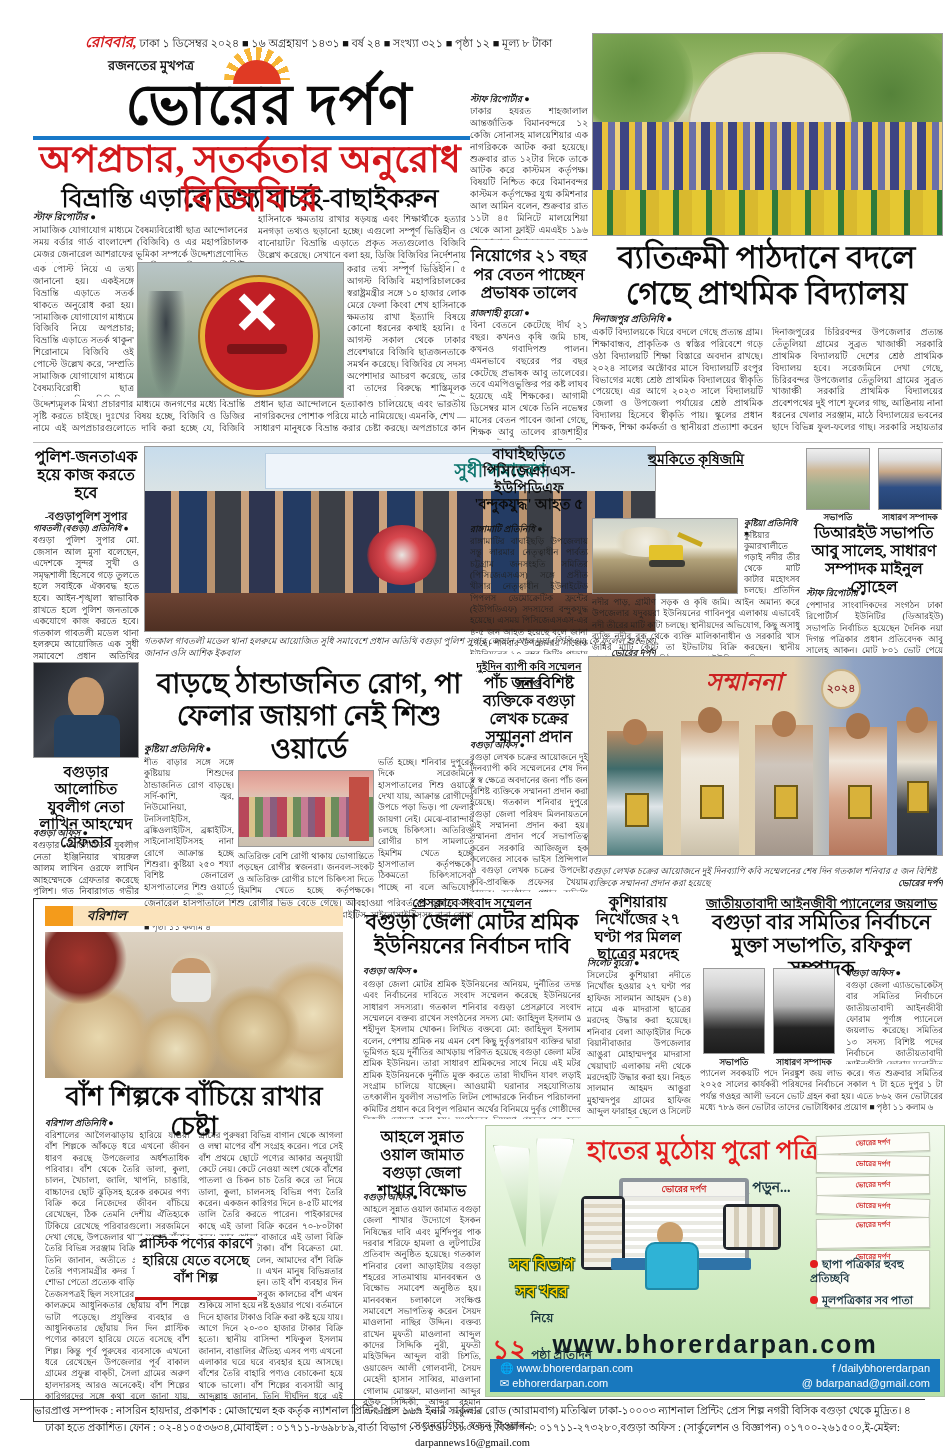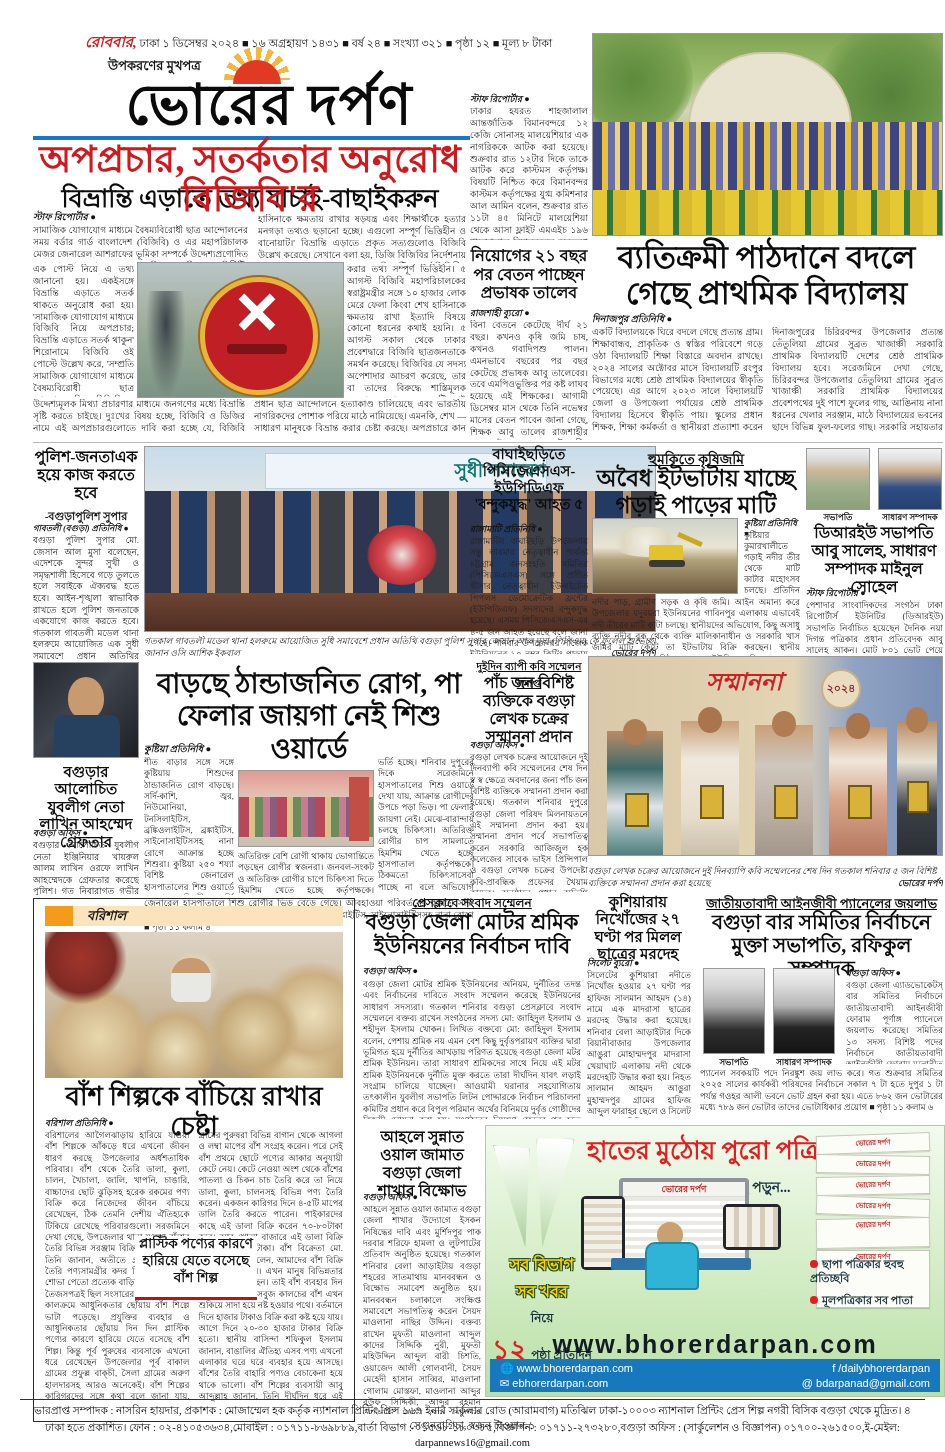--- a/index.html
+++ b/index.html
@@ -45,21 +45,21 @@
 </style>
 </head>
 <body>
 
 <div class="page">
 
   <div class="abs dateline" style="left:85px; top:30px;">
     <span class="day">রোববার,</span>
     <span>ঢাকা ১ ডিসেম্বর ২০২৪ ■ ১৬ অগ্রহায়ণ ১৪৩১ ■ বর্ষ ২৪ ■ সংখ্যা ৩২১ ■ পৃষ্ঠা ১২ ■ মূল্য ৮ টাকা</span>
   </div>
-  <div class="abs slogan" style="left:108px; top:56px;">উপকরণের মুখপত্র</div>
+  <div class="abs slogan" style="left:108px; top:56px;">রজনতের মুখপত্র</div>
   <div class="sun-rays" style="left:224px; top:47px;"></div>
   <div class="sun-disc" style="left:233px; top:60px;"></div>
   <div class="abs masthead-title" style="left:86px; top:62px; width:366px;">ভোরের দর্পণ</div>
   <div class="abs blue-rule" style="left:33px; top:136px; width:437px; height:4px;"></div>
 
   <div class="abs lead-sub" style="left:45px; top:185px; width:410px;">বিভ্রান্তি এড়াতে তথ্য যাচাই-বাছাইকরুন</div>
   <div class="abs lead-hl" style="left:28px; top:141px; width:444px;">অপপ্রচার, সতর্কতার অনুরোধ বিজিবি'র</div>
   <div class="abs byline" style="left:33px; top:212px;">স্টাফ রিপোর্টার ●</div>
   <div class="abs body-text" style="left:33px; top:225px; width:215px; height:38px;">সামাজিক যোগাযোগ মাধ্যমে বৈষম্যবিরোধী ছাত্র আন্দোলনের সময় বর্ডার গার্ড বাংলাদেশ (বিজিবি) ও এর মহাপরিচালক মেজর জেনারেল আশরাফের ভূমিকা সম্পর্কে উদ্দেশ্যপ্রণোদিত অপপ্রচার চালানো হচ্ছে বলে জানিয়েছে প্রতিরক্ষা বাহিনীটি। শনিবার দুপুরে বিজিবির ফেসবুক ভেরিফায়েড পেজে</div>
   <div class="abs body-text" style="left:258px; top:214px; width:208px; height:49px;">হাসিনাকে ক্ষমতায় রাখার ষড়যন্ত্র এবং শিক্ষার্থীকে হত্যার মনগড়া তথ্যও ছড়ানো হচ্ছে। এগুলো সম্পূর্ণ ভিত্তিহীন ও বানোয়াট।' বিভ্রান্তি এড়াতে প্রকৃত সত্যগুলোও বিজিবি উল্লেখ করেছে। সেখানে বলা হয়, ডিজি বিজিবির নির্দেশনায় আন্দোলনে ছাত্র জনতাকে হত্যার বিষয়টি সম্পূর্ণ ভিত্তিহীন ও বানোয়াট। ভারতীয় নাগরিকদের বিজিবির পোশাক পরিয়ে আন্দোলন দমন</div>
@@ -112,21 +112,20 @@
   <div class="abs caption" style="left:144px; top:636px; width:512px; height:28px;">
     <span>গতকাল গাবতলী মডেল থানা হলরুমে আয়োজিত সুধি সমাবেশে প্রধান অতিথি বগুড়া পুলিশ সুপার জেসান আল মুসা (পিপিএম) কে ফুলেল শুভেচ্ছা জানান ওসি আশিক ইকবাল</span>
     <span class="credit">ভোরের দর্পণ</span>
   </div>
 
   <div class="abs hl" style="left:468px; top:446px; width:122px; font-size:14.5px;">বাঘাইছড়িতে পিসিজেএসএস-ইউপিডিএফ 'বন্দুকযুদ্ধ' আহত ৫</div>
   <div class="abs byline" style="left:470px; top:524px; font-size:9px;">রাঙ্গামাটি প্রতিনিধি ●</div>
   <div class="abs body-text" style="left:470px; top:536px; width:118px; height:118px; font-size:8.6px;">রাঙ্গামাটির বাঘাইছড়ি উপজেলায় সন্তু লারমার নেতৃত্বাধীন পার্বত্য চট্টগ্রাম জনসংহতি সমিতির (পিসিজেএসএস) সঙ্গে প্রসীত খীসার নেতৃত্বাধীন ইউনাইটেড পিপলস ডেমোক্রেটিক ফ্রন্টের (ইউপিডিএফ) সদস্যদের বন্দুকযুদ্ধ হয়েছে। এসময় পিসিজেএসএস-এর ৪-৫ জন আহত হয়েছে বলে জানা গেছে। শনিবার উপজেলার সাজেক ইউনিয়নের ১০ নম্বর কিটিং পাড়ায় এ বন্দুকযুদ্ধ হয়। জানা যায়, শনিবার ইউপিডিএফ মূল দলের কমান্ডার মঙ্গল চাকমা ও দেবাশীষ চাকমার নেতৃত্বে প্রায় ৩০ জন এবং জেএসএস মূলের কমান্ডার তীর্থ চাকমার নেতৃত্বে ২৪-২৫ জনের একটি সশস্ত্র ■ পৃষ্ঠা ১১ কলাম ৩</div>
 
   <div class="abs kicker" style="left:592px; top:448px; width:208px; font-size:14px;">হুমকিতে কৃষিজমি</div>
-  <div class="abs hl" style="left:592px; top:466px; width:208px; font-size:23px;">অবৈধ ইটভাটায় যাচ্ছে গড়াই পাড়ের মাটি</div>
   <div class="photo" style="left:592px; top:518px; width:146px; height:76px; background:linear-gradient(180deg,#cdd3cb 0%,#e9e5d3 38%,#b2a27a 55%,#6e5b3f 100%);">
     <div style="position:absolute; left:18px; top:8px; width:70px; height:30px; border-radius:50%; background:radial-gradient(circle,#f2efe4 0%,#ded8c2 60%,rgba(222,216,194,0) 80%);"></div>
     <div style="position:absolute; left:56px; top:26px; width:34px; height:16px; background:#e3c22b; border-radius:2px;"></div>
     <div style="position:absolute; left:84px; top:18px; width:26px; height:5px; background:#c9a81e; transform:rotate(24deg);"></div>
     <div style="position:absolute; left:56px; top:41px; width:36px; height:7px; background:#3a3a34; border-radius:3px;"></div>
   </div>
   <div class="abs byline" style="left:744px; top:518px; width:56px; font-size:8.5px;">কুষ্টিয়া প্রতিনিধি ●</div>
   <div class="abs body-text" style="left:744px; top:530px; width:56px; height:64px; font-size:8.4px;">কুষ্টিয়ার কুমারখালীতে গড়াই নদীর তীর থেকে মাটি কাটার মহোৎসব চলছে। প্রতিদিন শত শত গাড়ি মাটি চলে যাচ্ছে অবৈধ ইটভাটায়। এতে হুমকিতে পড়েছে</div>
   <div class="abs body-text" style="left:592px; top:597px; width:208px; height:62px; font-size:8.6px;">নদীর পাড়, গ্রামীণ সড়ক ও কৃষি জমি। আইন অমান্য করে উপজেলার যদুবয়রা ইউনিয়নের গাবিনপুর এলাকায় এভাবেই নদী তীরের মাটি কাটা চলছে। স্থানীয়দের অভিযোগ, কিছু অসাধু ব্যক্তি নদীর বুক থেকে ব্যক্তি মালিকানাধীন ও সরকারি খাস জমির মাটি কেটে তা ইটভাটায় বিক্রি করছেন। স্থানীয় প্রভাবশালী জামাল, মিঠু ও যদুবয়রা ইউনিয়ন পরিষদের ৭ নম্বর ইউপি সদস্য আবুল কালাম প্রকাশ্যে মাটি কেটে সেলোইঞ্জিন চালিত অবৈধ লাটাহাম্বা গাড়িতে তুলে বিভিন্ন ইটভাটায় নিয়ে বিক্রি ■ পৃষ্ঠা ১১ কলাম ১</div>
 

